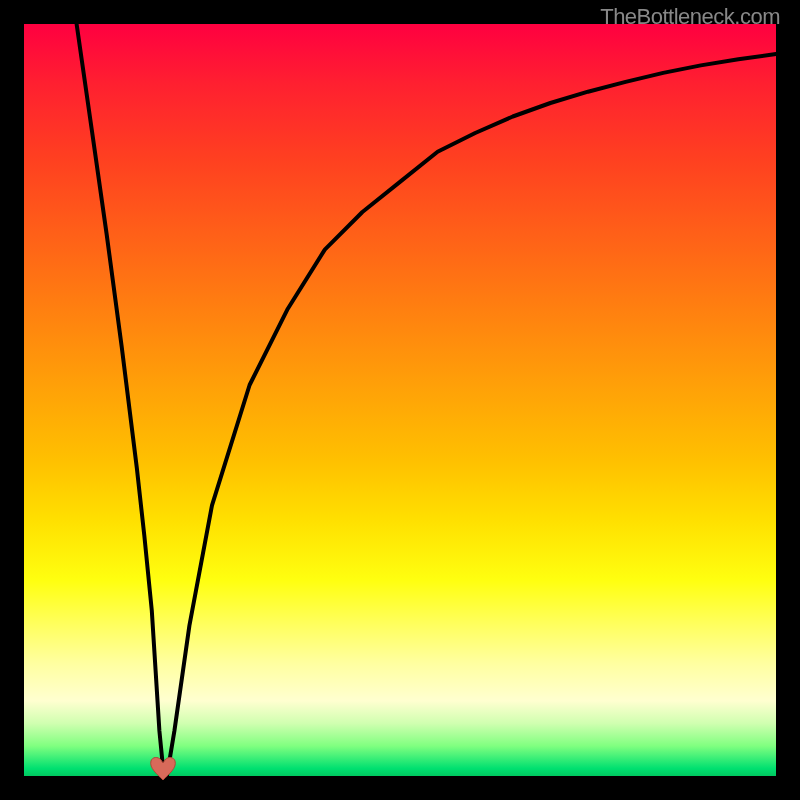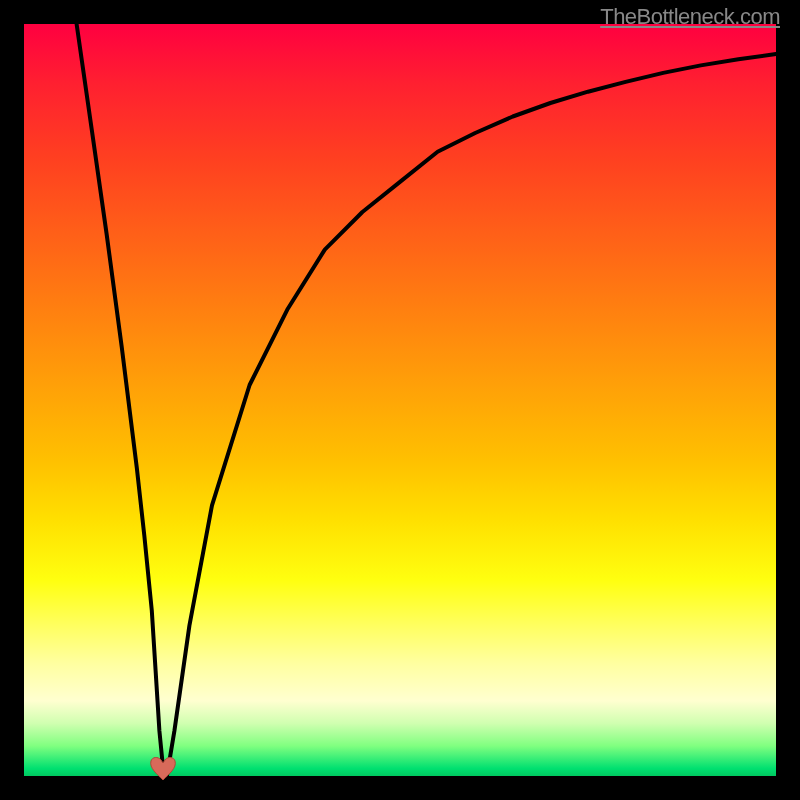--- a/index.html
+++ b/index.html
@@ -13,21 +13,20 @@
     }
     .watermark {
       position: absolute;
       top: 4px;
       right: 20px;
       color: #888;
       font-size: 22px;
       font-weight: 500;
       z-index: 10;
       letter-spacing: -0.5px;
-      text-decoration: underline;
     }
     .plot-area {
       position: absolute;
       left: 24px;
       top: 24px;
       width: 752px;
       height: 752px;
       background: linear-gradient(to bottom,
         #ff0040 0%,
         #ff2030 8%,

